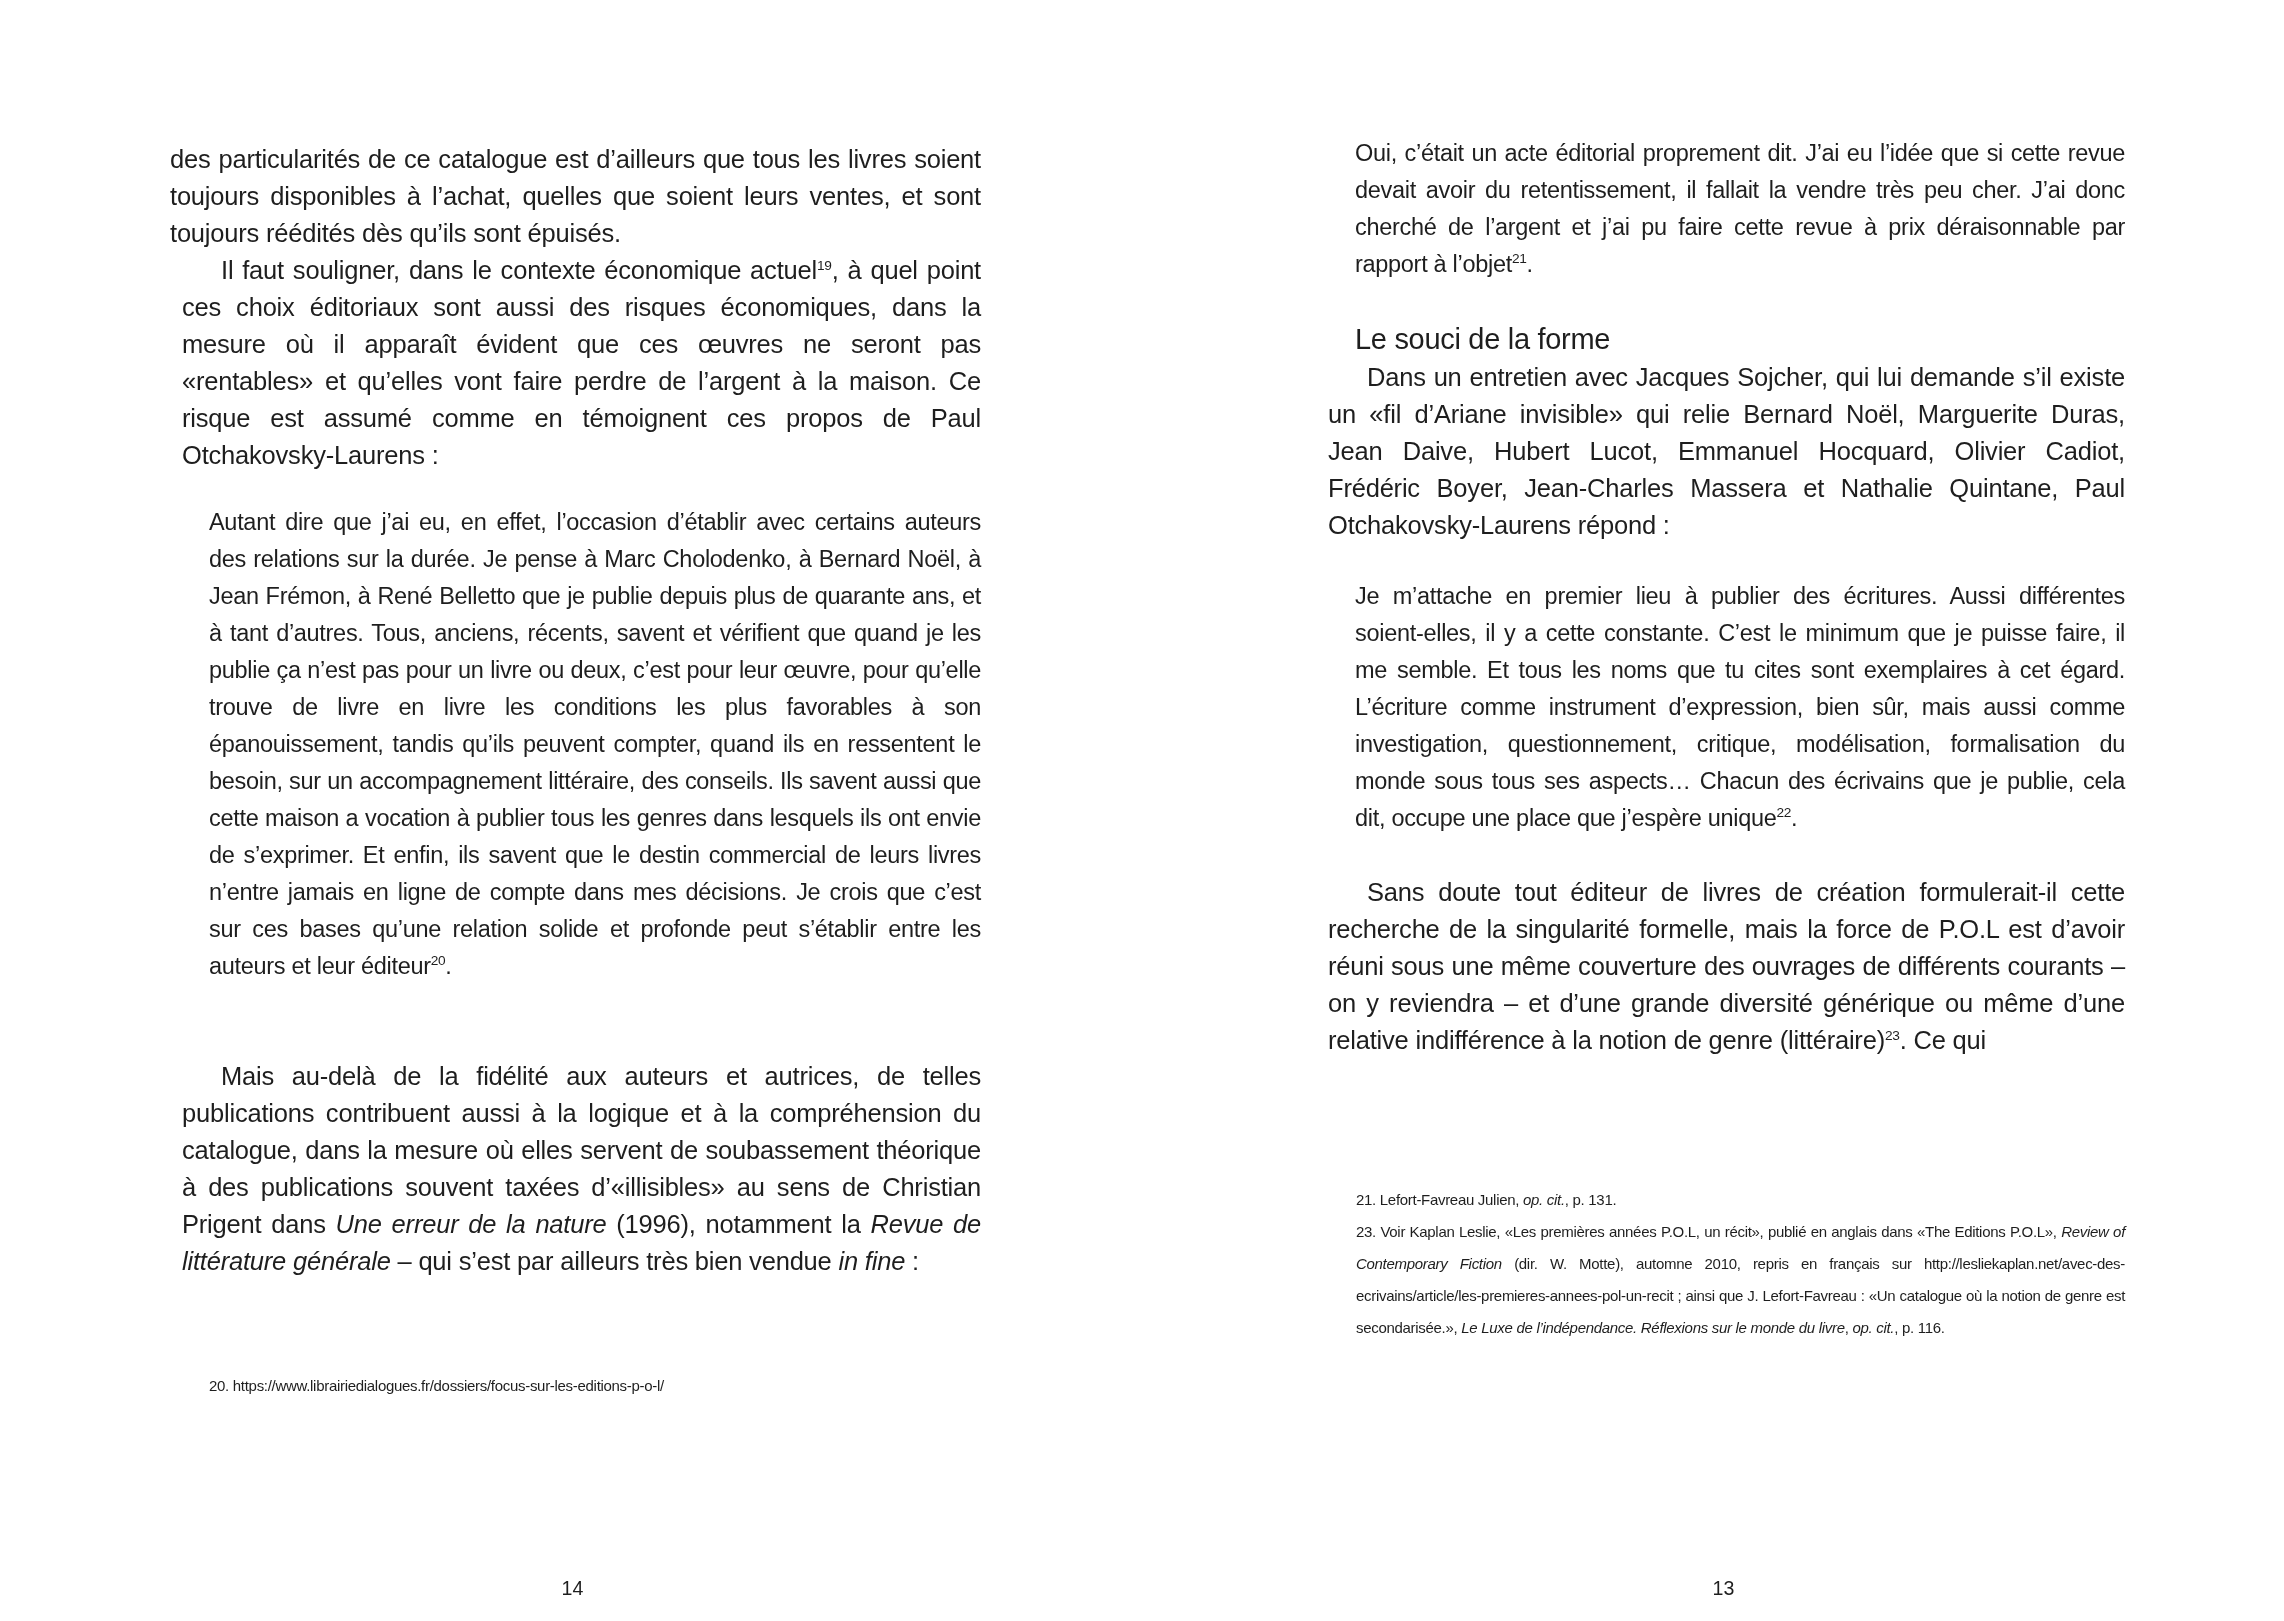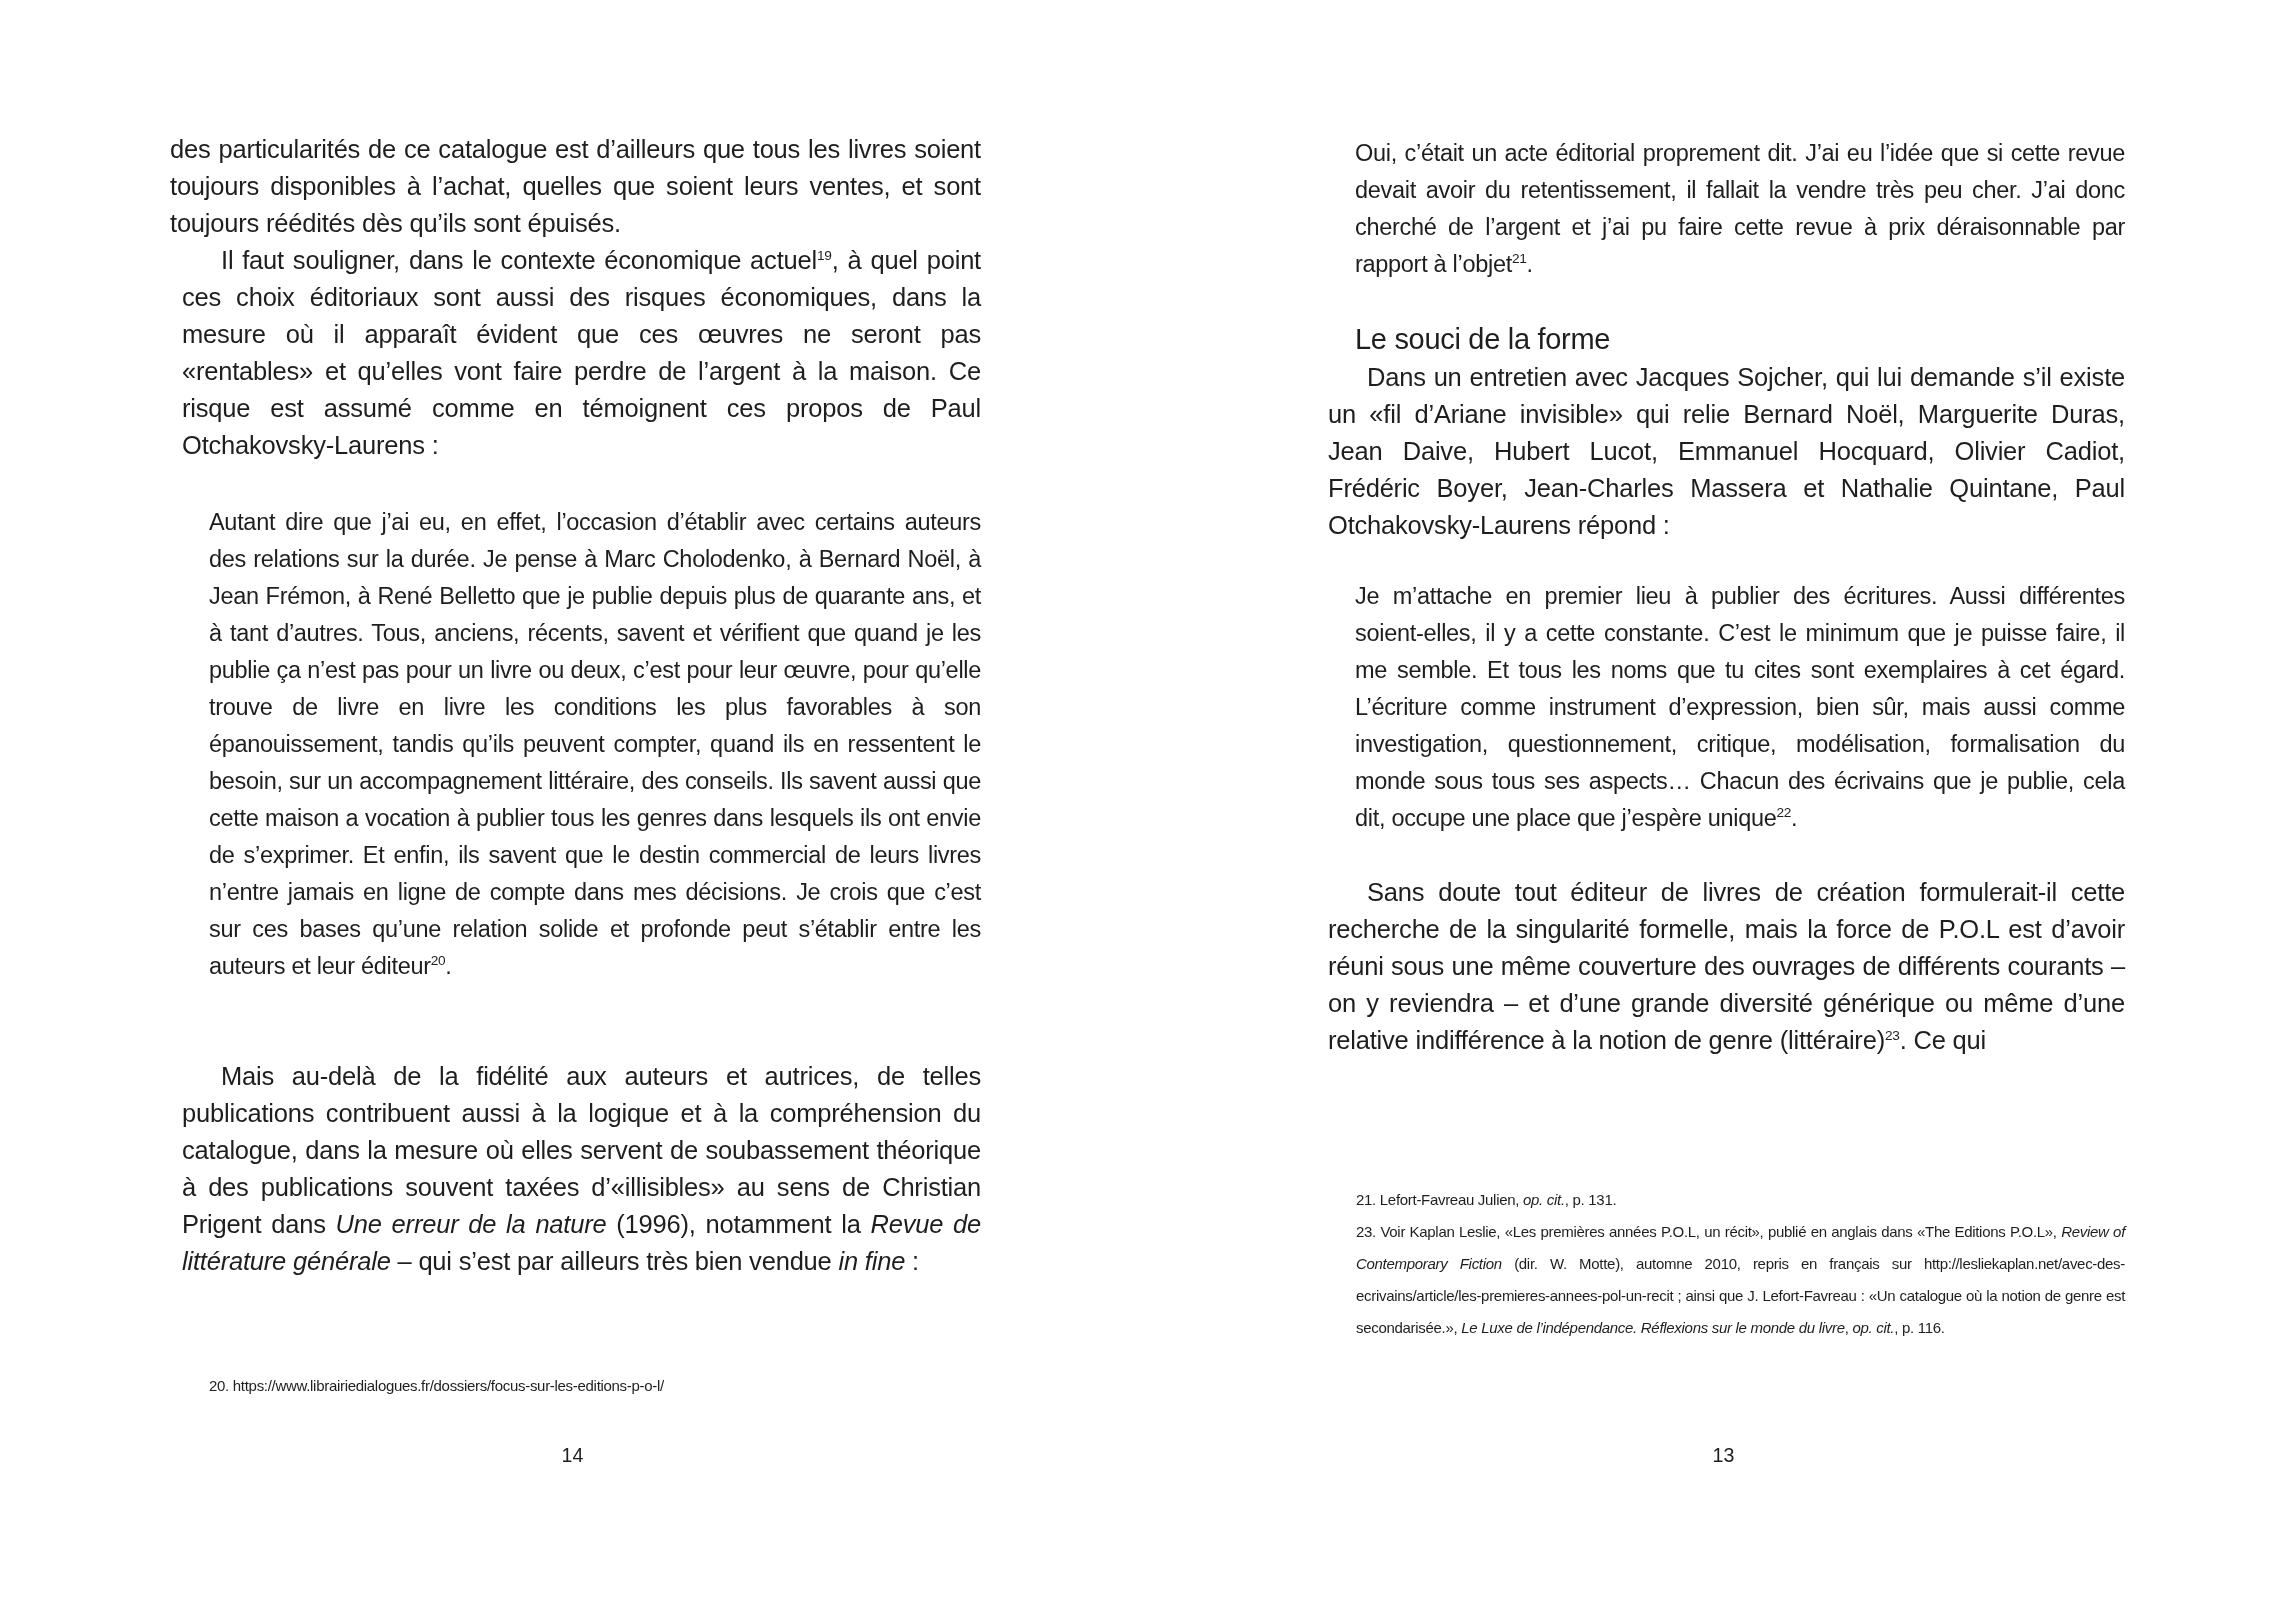--- a/index.html
+++ b/index.html
@@ -31,32 +31,32 @@
   }
   .footnotes {
     font-size: 15px; line-height: 32px; text-align: justify;
     letter-spacing: -0.3px; margin: 0;
   }
   .footnotes p { margin: 0; }
   .fn-indent { padding-left: 39px; }
   i, .it { font-style: italic; }
   sup { font-size: 13.7px; line-height: 0; vertical-align: 8.8px; }
   .pagenum {
-    position: absolute; top: 1446px; font-size: 19.6px; line-height: 19.6px;
+    position: absolute; top: 1579px; font-size: 19.6px; line-height: 19.6px;
     width: 59px; text-align: center;
   }
   .page-left .pagenum { left: 543px; }
   .page-right .pagenum { left: 551px; }
   span[data-bind] { white-space: normal; }
 </style>
 </head>
 <body>
 
 <div class="page page-left">
-  <div class="col" style="top:131px;">
+  <div class="col" style="top:141px;">
     <p class="body-text"><span data-bind="left_page.paragraphs.p1">des particularités de ce catalogue est d’ailleurs que tous les livres soient toujours disponibles à l’achat, quelles que soient leurs ventes, et sont toujours réédités dès qu’ils sont épuisés.</span></p>
     <p class="body-text indent"><span data-bind="left_page.paragraphs.p2_a">Il faut souligner, dans le contexte économique actuel</span><sup data-bind="left_page.paragraphs.p2_sup">19</sup><span data-bind="left_page.paragraphs.p2_b">, à quel point ces choix éditoriaux sont aussi des risques économiques, dans la mesure où il apparaît évident que ces œuvres ne seront pas «rentables» et qu’elles vont faire perdre de l’argent à la maison. Ce risque est assumé comme en témoignent ces propos de Paul Otchakovsky-Laurens :</span></p>
   </div>
 
   <div class="col" style="top:504px;">
     <p class="quote"><span data-bind="left_page.paragraphs.quote_a">Autant dire que j’ai eu, en effet, l’occasion d’établir avec certains auteurs des relations sur la durée. Je pense à Marc Cholodenko, à Bernard Noël, à Jean Frémon, à René Belletto que je publie depuis plus de quarante ans, et à tant d’autres. Tous, anciens, récents, savent et vérifient que quand je les publie ça n’est pas pour un livre ou deux, c’est pour leur œuvre, pour qu’elle trouve de livre en livre les conditions les plus favorables à son épanouissement, tandis qu’ils peuvent compter, quand ils en ressentent le besoin, sur un accompagnement littéraire, des conseils. Ils savent aussi que cette maison a vocation à publier tous les genres dans lesquels ils ont envie de s’exprimer. Et enfin, ils savent que le destin commercial de leurs livres n’entre jamais en ligne de compte dans mes décisions. Je crois que c’est sur ces bases qu’une relation solide et profonde peut s’établir entre les auteurs et leur éditeur</span><sup data-bind="left_page.paragraphs.quote_sup">20</sup><span data-bind="left_page.paragraphs.quote_b">.</span></p>
   </div>
 
   <div class="col" style="top:1058px;">
     <p class="body-text indent"><span data-bind="left_page.paragraphs.p3_a">Mais au-delà de la fidélité aux auteurs et autrices, de telles publications contribuent aussi à la logique et à la compréhension du catalogue, dans la mesure où elles servent de soubassement théorique à des publications souvent taxées d’«illisibles» au sens de Christian Prigent dans </span><i data-bind="left_page.paragraphs.p3_it1">Une erreur de la nature</i><span data-bind="left_page.paragraphs.p3_b"> (1996), notamment la </span><i data-bind="left_page.paragraphs.p3_it2">Revue de littérature générale</i><span data-bind="left_page.paragraphs.p3_c"> – qui s’est par ailleurs très bien vendue </span><i data-bind="left_page.paragraphs.p3_it3">in fine</i><span data-bind="left_page.paragraphs.p3_d"> :</span></p>

